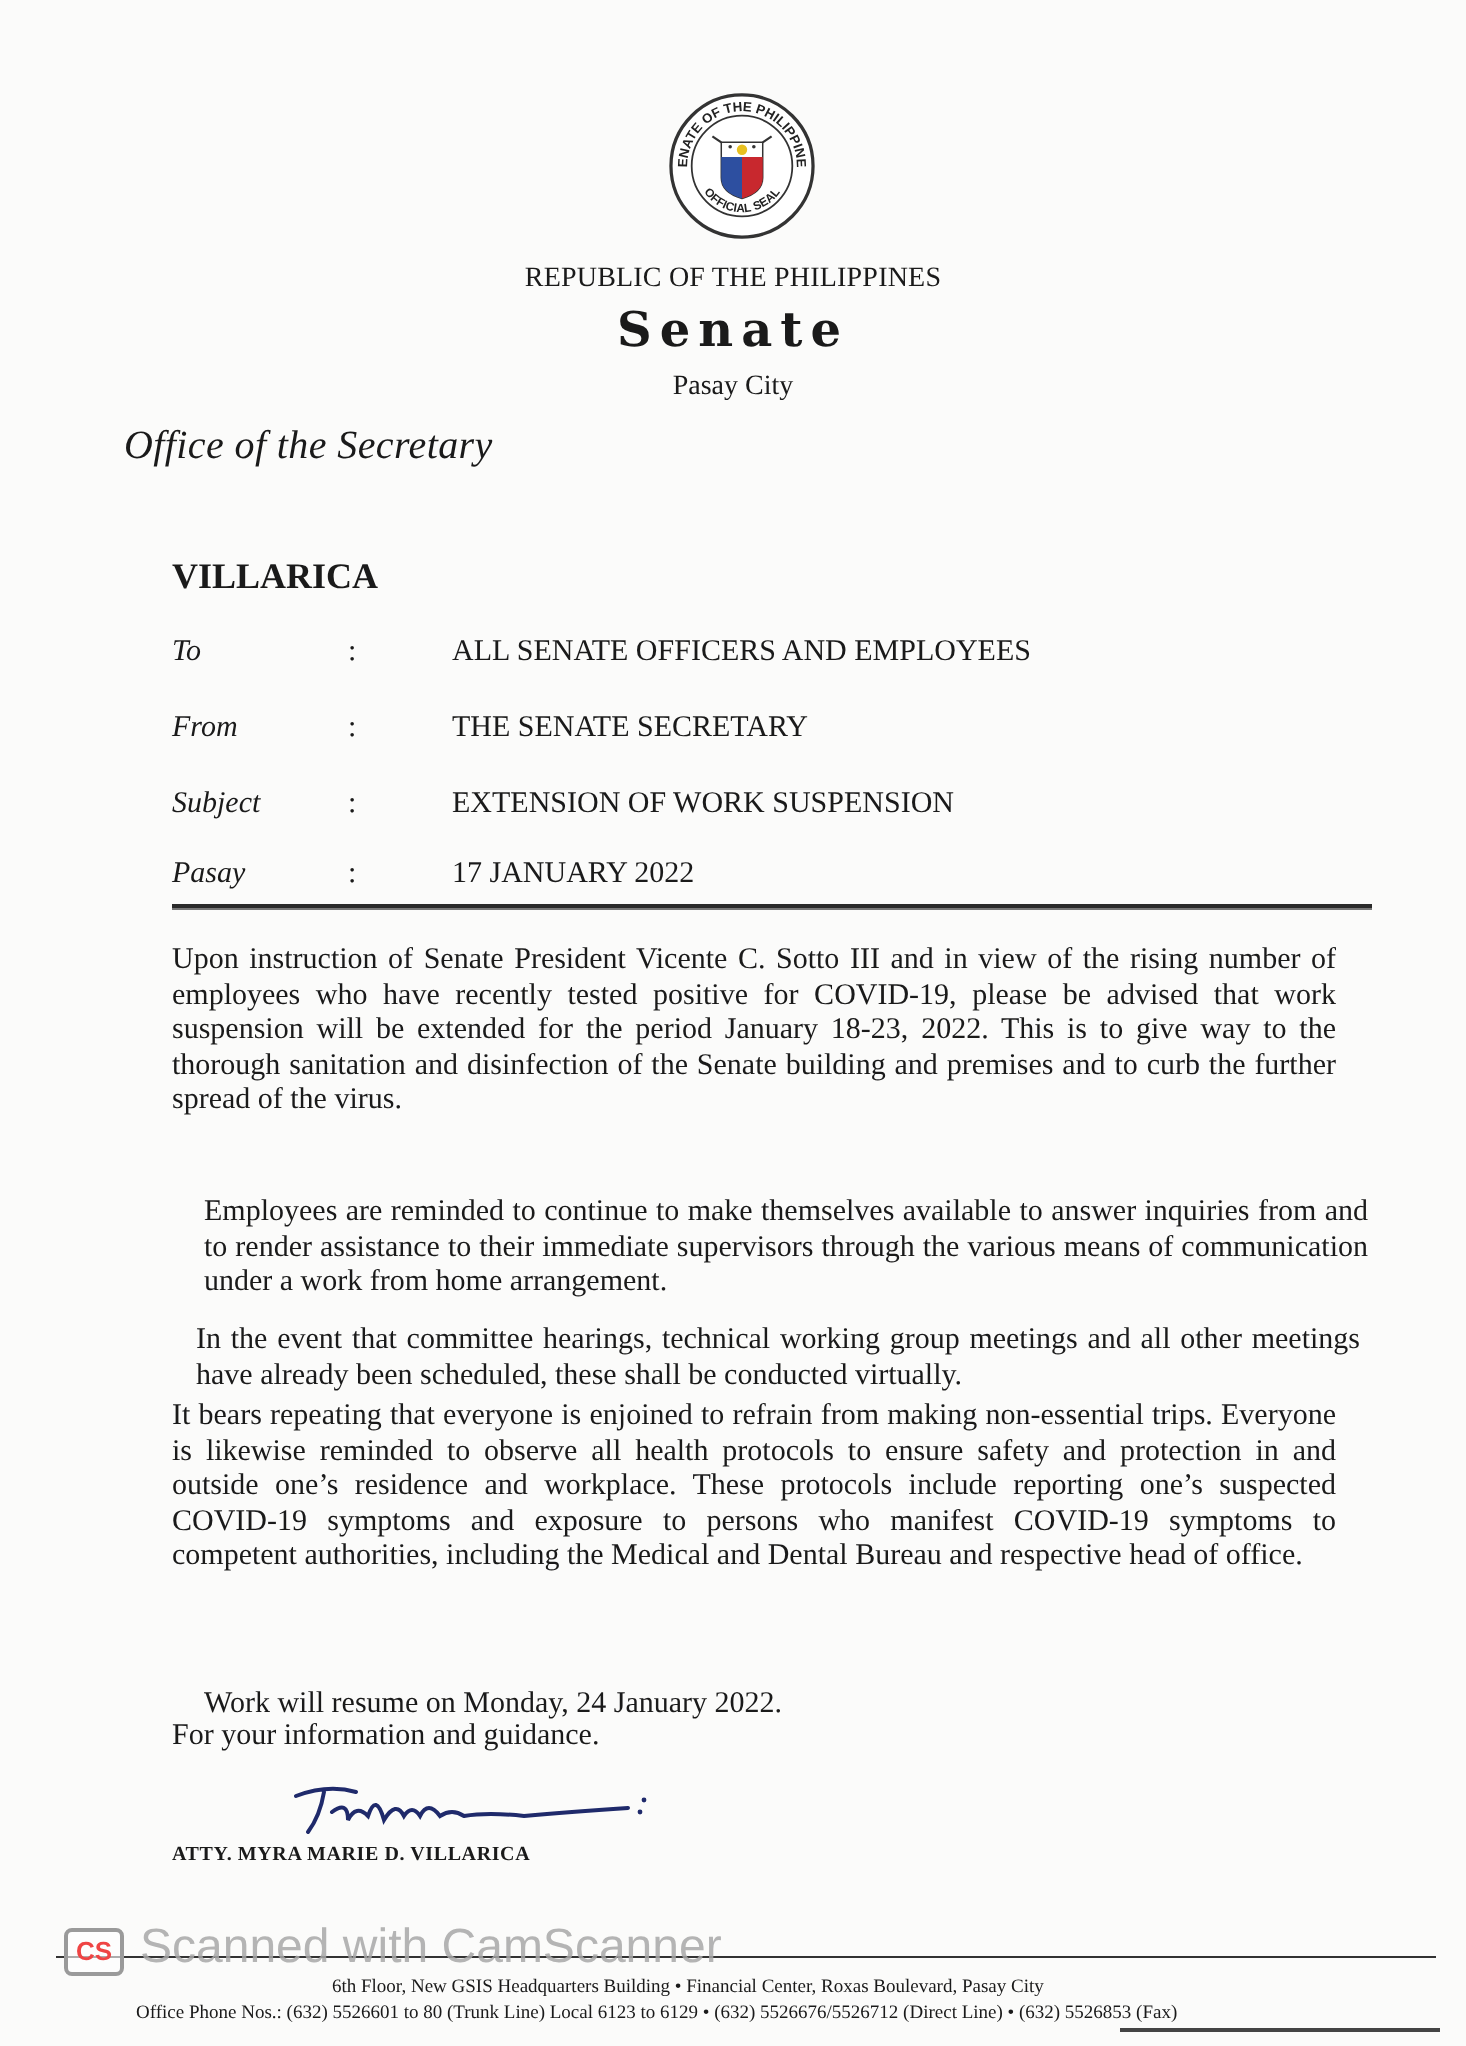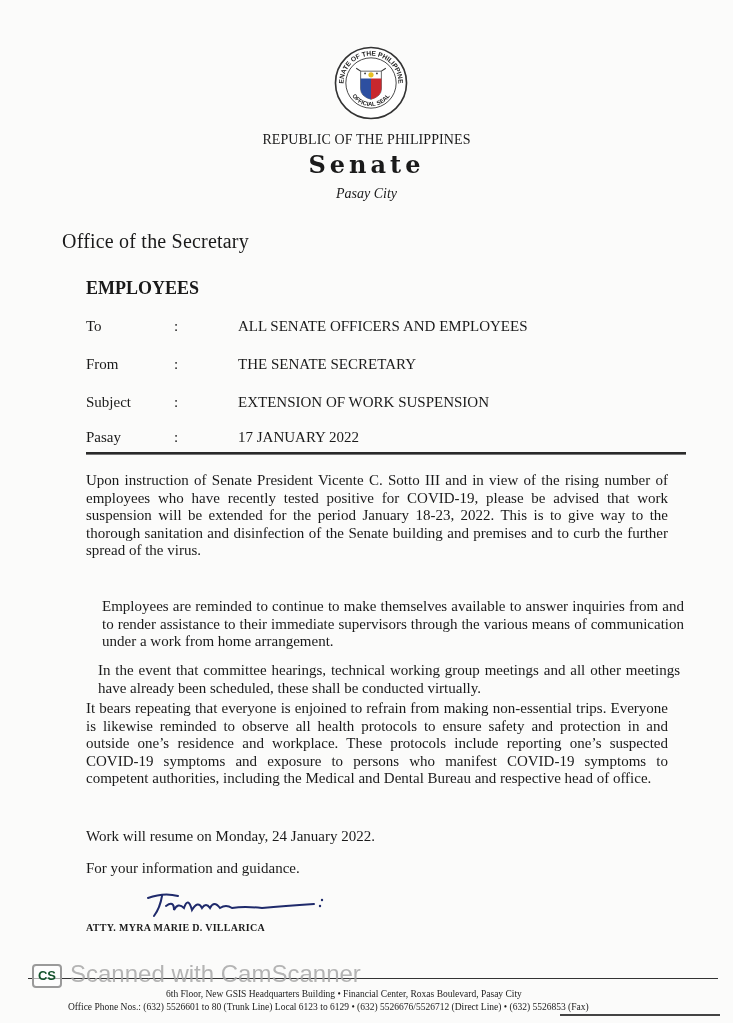--- a/index.html
+++ b/index.html
@@ -17,38 +17,37 @@
     font-size: 14px; letter-spacing: 0.1px;
   }
   .senate {
     position: absolute; left: 0; width: 733px; top: 150px; text-align: center;
     font-size: 24px; font-weight: bold; letter-spacing: 4px;
     font-family: "DejaVu Serif", serif;
   }
   .city {
     position: absolute; left: 0; width: 733px; top: 186px; text-align: center;
     font-size: 14px;
-    font-style: italic;
   }
   .office {
-    position: absolute; left: 62px; top: 230px;
-    font-size: 20px; 
+    position: absolute; left: 62px; top: 212px;
+    font-size: 20px; font-style: italic;
     font-family: "Liberation Serif", serif;
     letter-spacing: 0.2px;
   }
   .advisory {
     position: absolute; left: 86px; top: 278px;
     font-size: 18px; font-weight: bold;
   }
   .memo-row {
     position: absolute; left: 86px; font-size: 15px;
   }
-  .memo-row .lbl { position: absolute; left: 0; top: 0; white-space: nowrap; }
+  .memo-row .lbl { position: absolute; left: 0; top: 0; white-space: nowrap; font-style: italic; }
   .memo-row .colon { position: absolute; left: 88px; top: 0; }
-  .memo-row .val { position: absolute; left: 152px; top: 0; white-space: nowrap; }
+  .memo-row .val { position: absolute; left: 140px; top: 0; white-space: nowrap; }
   .rule {
     position: absolute; left: 86px; top: 452px; width: 600px; height: 0;
     border-top: 2px solid #2a2a2a; border-bottom: 1px solid #777;
   }
   .para {
     position: absolute; left: 86px; width: 582px;
     font-size: 15px; line-height: 17.5px; text-align: justify;
   }
   .signature {
     position: absolute; left: 144px; top: 886px; width: 200px; height: 36px;
@@ -67,21 +66,21 @@
   }
   .footer-line1 {
     position: absolute; left: 166px; top: 989px; font-size: 9.5px; white-space: nowrap;
   }
   .footer-line2 {
     position: absolute; left: 68px; top: 1002px; font-size: 9.5px; white-space: nowrap;
   }
   .cs-badge {
     position: absolute; left: 32px; top: 964px; width: 30px; height: 24px;
     border: 2px solid #9a9a9a; border-radius: 4px; box-sizing: border-box;
-    color: #14532d; font-family: "Liberation Sans", sans-serif; font-weight: bold;
+    color: #ef4444; font-family: "Liberation Sans", sans-serif; font-weight: bold;
     font-size: 13px; line-height: 20px; text-align: center; background: rgba(255,255,255,0.6);
   }
   .cs-text {
     position: absolute; left: 70px; top: 960px;
     font-family: Liberation Sans, sans-serif; font-size: 24px; color: #a8a8a8;
     white-space: nowrap; opacity: 0.85;
   }
 </style>
 </head>
 <body>
@@ -106,21 +105,21 @@
   <circle cx="42" cy="37" r="1.2" fill="#333"></circle>
   <circle cx="58" cy="37" r="1.2" fill="#333"></circle>
   <path d="M30 30 L36 34 M70 30 L64 34" stroke="#333" stroke-width="1.5"></path>
 </svg>
 
 <div class="republic">REPUBLIC OF THE PHILIPPINES</div>
 <div class="senate">Senate</div>
 <div class="city">Pasay City</div>
 
 <div class="office">Office of the Secretary</div>
-<div class="advisory">EMPLOYEES</div>
+<div class="advisory">VILLARICA</div>
 
 <div class="memo-row" style="top:318px;">
   <span class="lbl">To</span>
   <span class="colon">:</span>
   <span class="val">ALL SENATE OFFICERS AND EMPLOYEES</span>
 </div>
 <div class="memo-row" style="top:356px;">
   <span class="lbl">From</span>
   <span class="colon">:</span>
   <span class="val">THE SENATE SECRETARY</span>
@@ -135,21 +134,21 @@
   <span class="colon">:</span>
   <span class="val">17 JANUARY 2022</span>
 </div>
 
 <div class="rule"></div>
 
 <p class="para" style="top:472px; margin:0;">Upon instruction of Senate President Vicente C. Sotto III and in view of the rising number of employees who have recently tested positive for COVID-19, please be advised that work suspension will be extended for the period January 18-23, 2022.  This is to give way to the thorough sanitation and disinfection of the Senate building and premises and to curb the further spread of the virus.</p>
 <p class="para" style="top:582px; margin:16px;">Employees are reminded to continue to make themselves available to answer inquiries from and to render assistance to their immediate supervisors through the various means of communication under a work from home arrangement.</p>
 <p class="para" style="top:650px; margin:12px;">In the event that committee hearings, technical working group meetings and all other meetings have already been scheduled, these shall be conducted virtually.</p>
 <p class="para" style="top:700px; margin:0;">It bears repeating that everyone is enjoined to refrain from making non-essential trips. Everyone is likewise reminded to observe all health protocols to ensure safety and protection in and outside one’s residence and workplace.  These protocols include reporting one’s suspected COVID-19 symptoms and exposure to persons who manifest COVID-19 symptoms to competent authorities, including the Medical and Dental Bureau and respective head of office.</p>
-<p class="para" style="top:828px; margin:0;">Work will resume on Monday, 24 January 2022.</p>
+<p class="para" style="top:828px; margin:16px;">Work will resume on Monday, 24 January 2022.</p>
 <p class="para" style="top:860px; margin:0;">For your information and guidance.</p>
 
 <svg class="signature" viewBox="0 0 200 36">
   <path d="M4 12 Q20 6 34 10 M18 10 Q16 22 10 30 M22 20 Q30 14 30 24 Q34 16 40 22 Q44 10 48 24 Q54 14 58 22 Q62 16 66 22 Q70 14 76 22 Q82 18 88 22 Q100 20 118 22 Q140 20 170 18" fill="none" stroke="#1f2a6b" stroke-width="2" stroke-linecap="round"></path>
   <circle cx="178" cy="14" r="1.2" fill="#1f2a6b"></circle>
   <circle cx="176" cy="20" r="1.2" fill="#1f2a6b"></circle>
 </svg>
 
 <div class="signatory">ATTY. MYRA MARIE D. VILLARICA</div>
 

